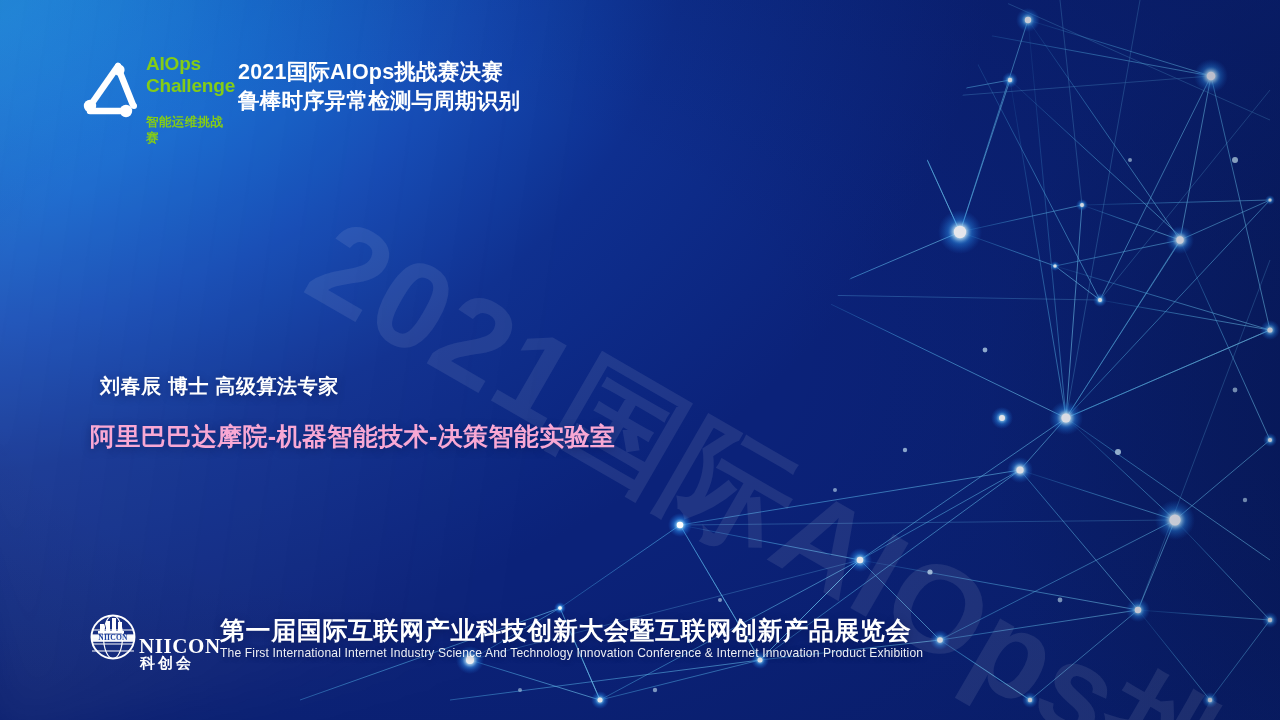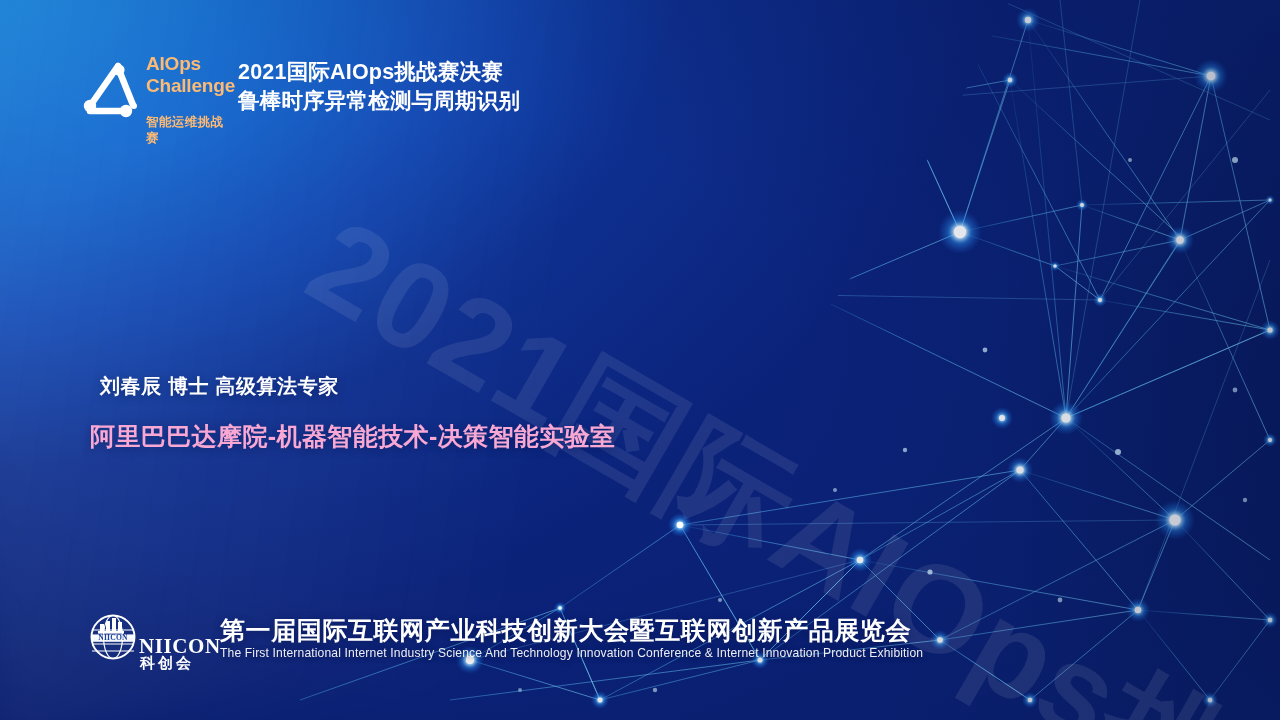--- a/index.html
+++ b/index.html
@@ -63,21 +63,21 @@
   .hdr-logo {
     position: relative;
     width: 146px;
     height: 78px;
     flex: 0 0 auto;
   }
   .hdr-logo-text {
     position: absolute;
     left: 68px;
     top: 5px;
-    color: #fdba74;
+    color: #84cc16;
   }
   .hdr-logo-l1 {
     font-size: 19px;
     font-weight: 700;
     line-height: 22px;
     letter-spacing: -0.2px;
   }
   .hdr-logo-l2 {
     font-size: 19px;
     font-weight: 700;

